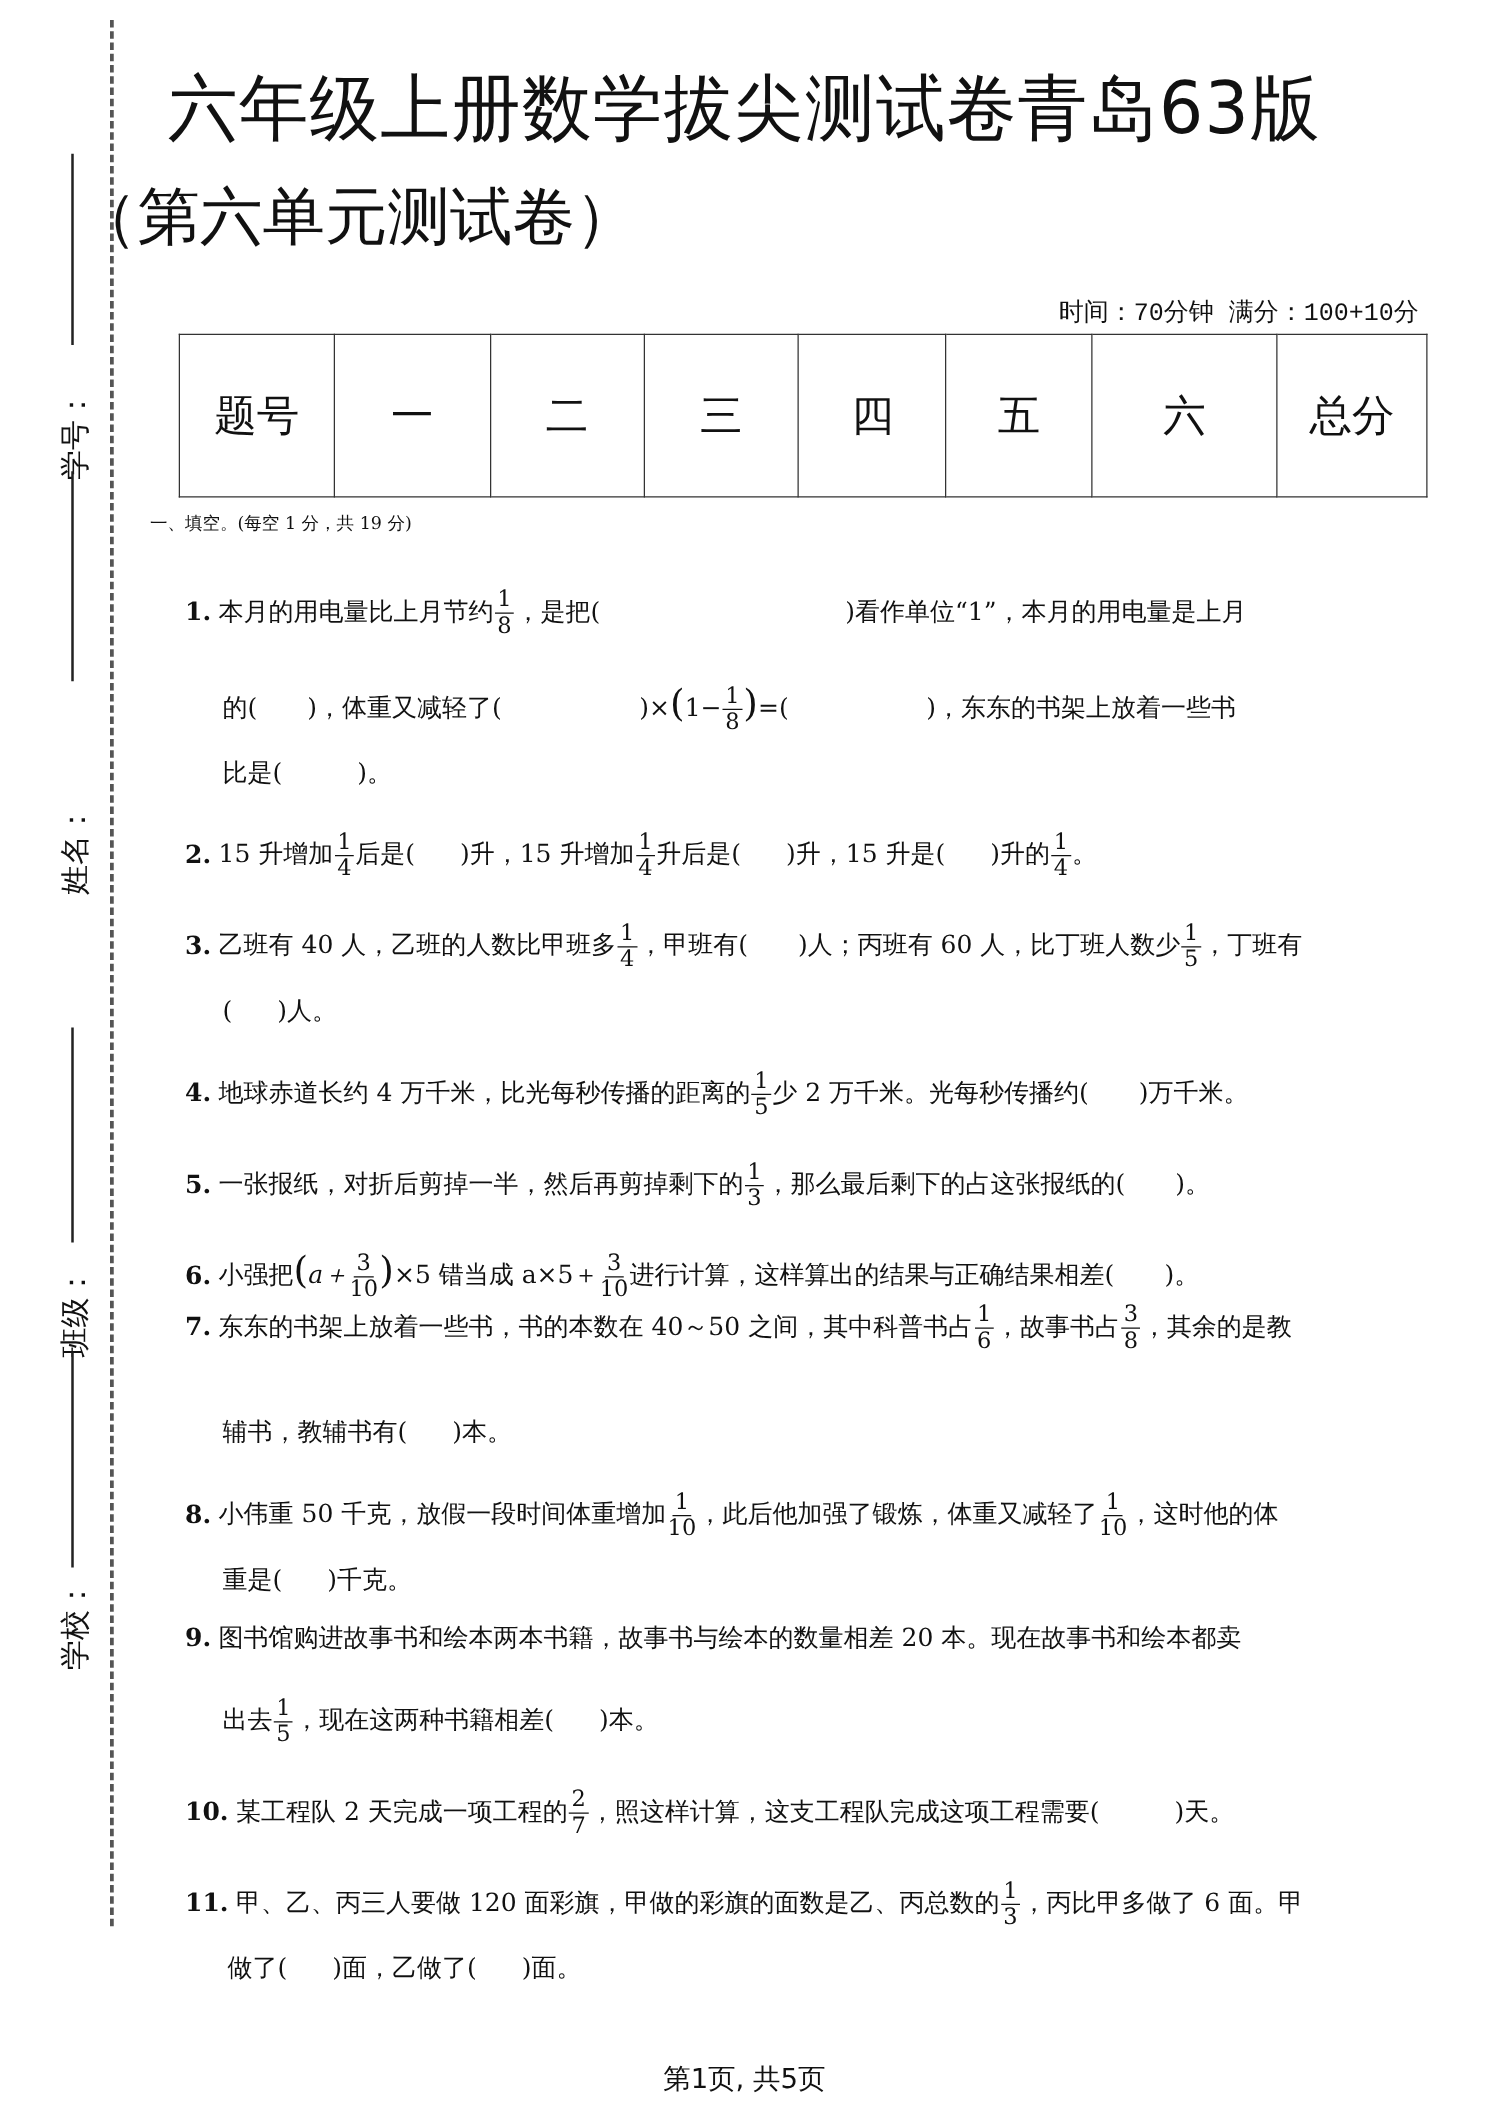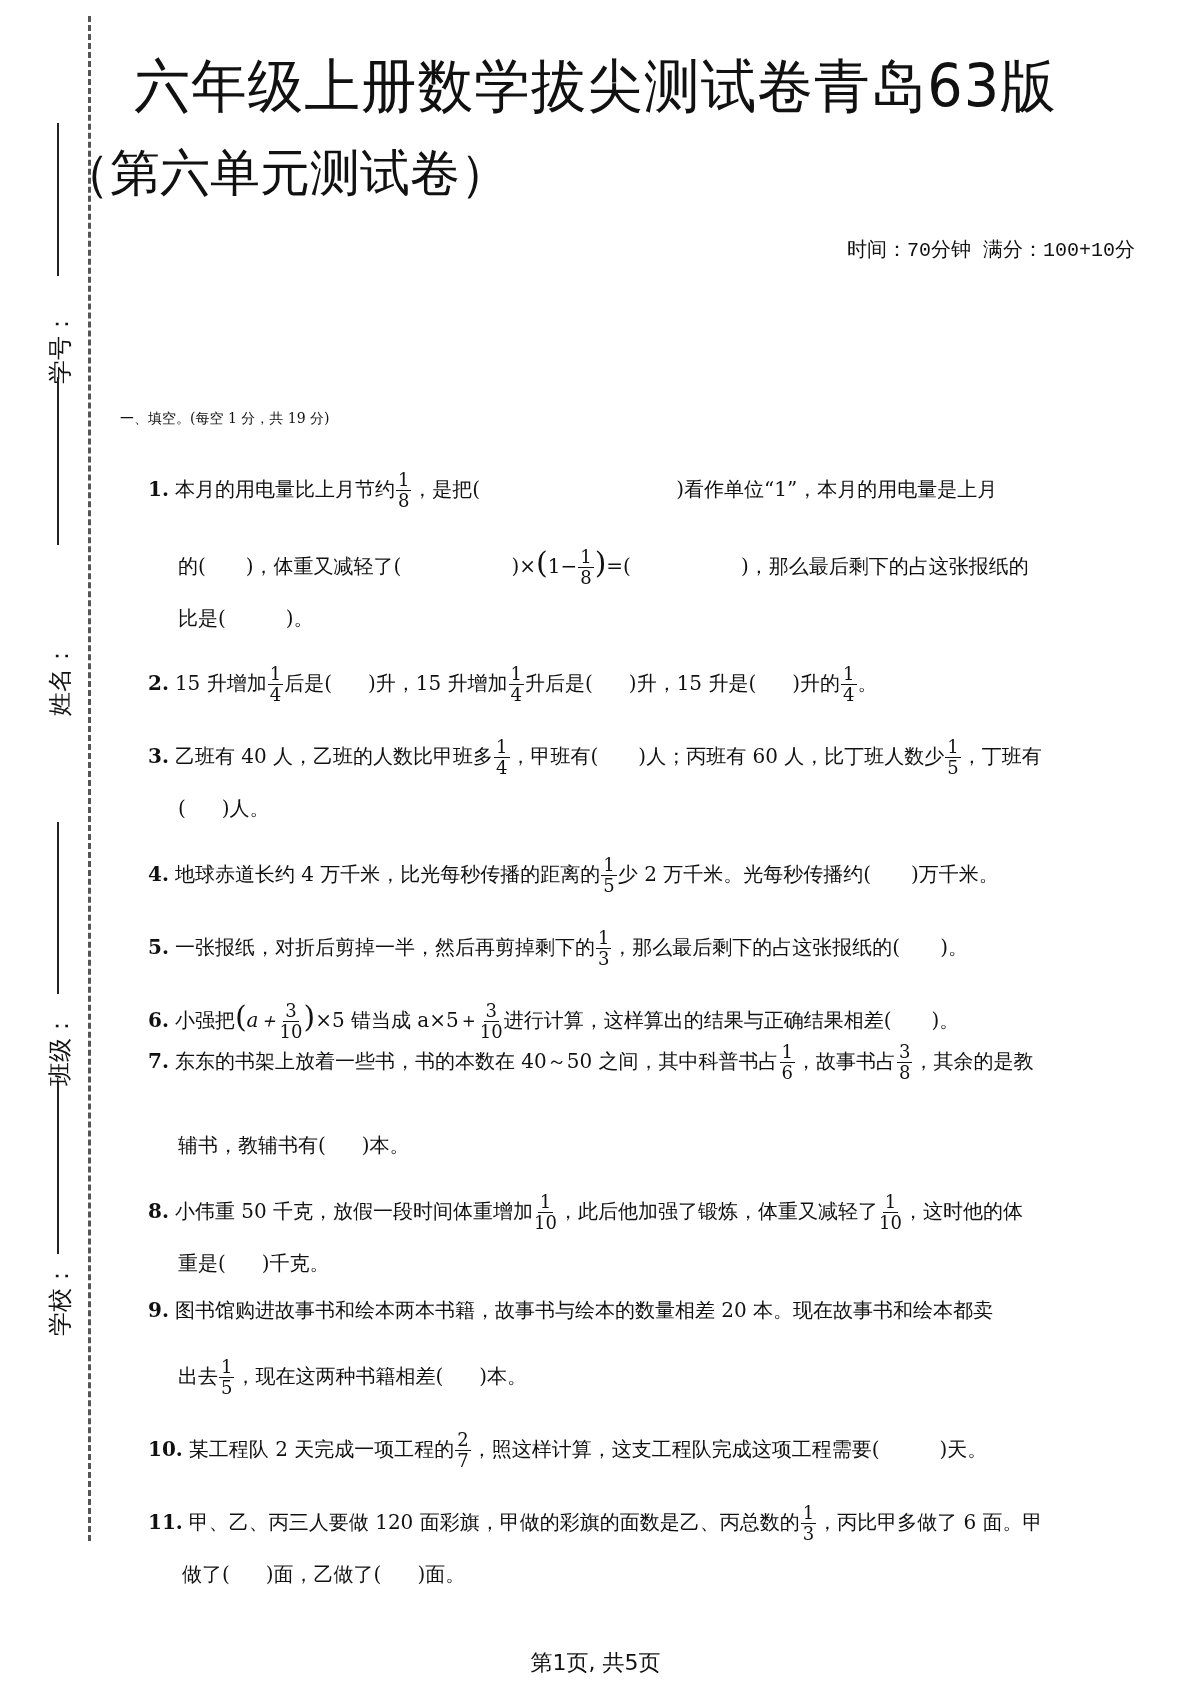--- a/index.html
+++ b/index.html
@@ -50,36 +50,46 @@
     <col style="width:124px">
       <col style="width:125px">
       <col style="width:123px">
       <col style="width:124px">
     <col style="width:118px">
       <col style="width:117px">
       <col style="width:148px">
       <col style="width:120px">
   </colgroup>
   <tbody>
+      <tr class="r1">
+    <td>题号</td>
+    <td>一</td>
+    <td>二</td>
+    <td>三</td>
+    <td>四</td>
+    <td>五</td>
+    <td>六</td>
+    <td>总分</td>
+  </tr>
 </tbody>
   </table>
 
 <div class="abs sec">一、填空。(每空 1 分，共 19 分)</div>
 
 <div class="q" style="left:148px;top:470px">
   <span class="num">1.</span><span>本月的用电量比上月节约</span><span class="frac">
       <span class="n">1</span>
       <span>8</span>
     </span><span>，是把(</span><span class="blank" style="width:196px"></span><span>)看作单位“1”，本月的用电量是上月</span>
 </div>
 <div class="q" style="left:178px;top:547px">
   <span>的(</span><span class="blank" style="width:40px"></span><span>)，体重又减轻了(</span><span class="blank" style="width:110px"></span><span>)×</span><span style="font-size:30px">(</span>1−<span class="frac">
       <span class="n">1</span>
       <span>8</span>
-    </span><span style="font-size:30px">)</span><span>=(</span><span class="blank" style="width:110px"></span><span>)，那么最后剩下的占这张报纸的</span>
+    </span><span style="font-size:30px">)</span><span>=(</span><span class="blank" style="width:110px"></span><span>)，东东的书架上放着一些书</span>
 </div>
 <div class="q" style="left:178px;top:606px">
   <span>比是(</span><span class="blank" style="width:60px"></span><span>)。</span>
 </div>
 
 <div class="q" style="left:148px;top:664px">
   <span class="num">2.</span><span>15 升增加</span><span class="frac">
       <span class="n">1</span>
       <span>4</span>
     </span><span>后是(</span><span class="blank" style="width:36px"></span><span>)升，15 升增加</span><span class="frac">

